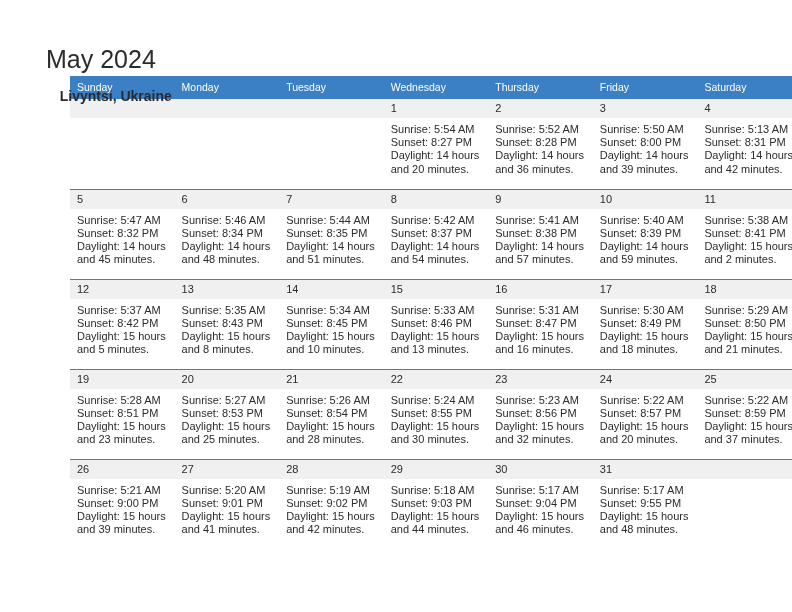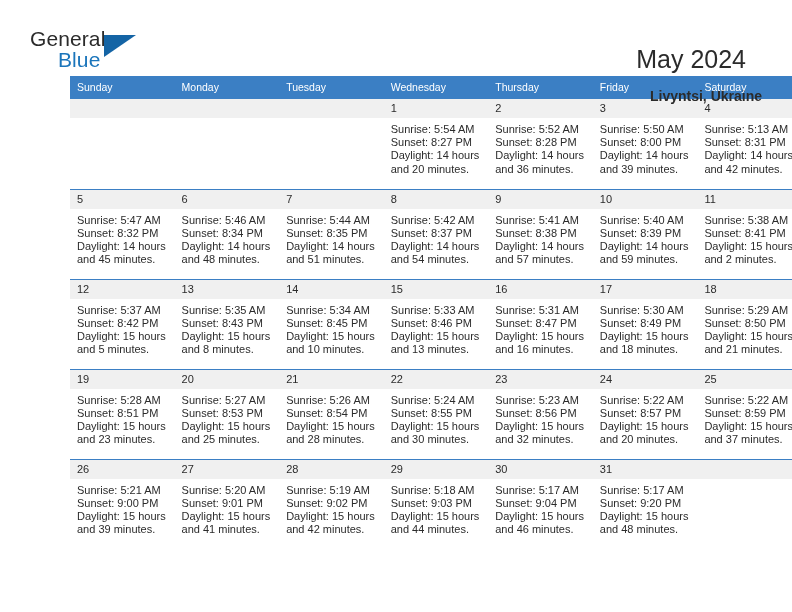--- a/index.html
+++ b/index.html
@@ -114,25 +114,20 @@
   }
   .cell-body div { white-space: nowrap; }
   .empty .daynum { background: #f0f0f0; }
 </style>
 </head>
 <body>
 
 <div class="page">
 
   <div class="header">
-    <div class="logo">
-      <span class="logo-general">General</span>
-      <span class="logo-tri"></span>
-      <span class="logo-blue">Blue</span>
-    </div>
     <div class="title-block">
       <h1 class="cal-title">May 2024</h1>
       <p class="cal-subtitle">Livyntsi, Ukraine</p>
     </div>
   </div>
 
   <table class="calendar">
     <thead>
       <tr>
         <th>Sunday</th>
@@ -430,21 +425,21 @@
               <div>Sunrise: 5:17 AM</div>
               <div>Sunset: 9:04 PM</div>
               <div>Daylight: 15 hours</div>
               <div>and 46 minutes.</div>
             </div>
           </td>
           <td>
             <div class="daynum">31</div>
             <div class="cell-body">
               <div>Sunrise: 5:17 AM</div>
-              <div>Sunset: 9:20 PM</div>
+              <div>Sunset: 9:55 PM</div>
               <div>Daylight: 15 hours</div>
               <div>and 48 minutes.</div>
             </div>
           </td>
           <td class="empty">
             <div class="daynum"></div>
           </td>
         </tr>
       </tbody>
   </table>

